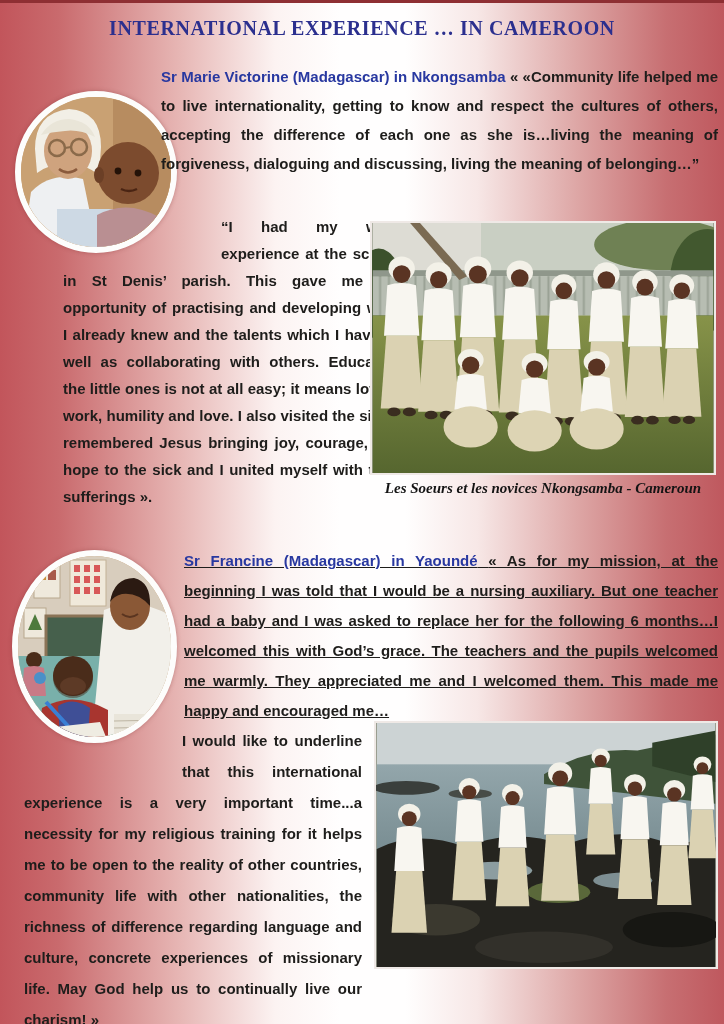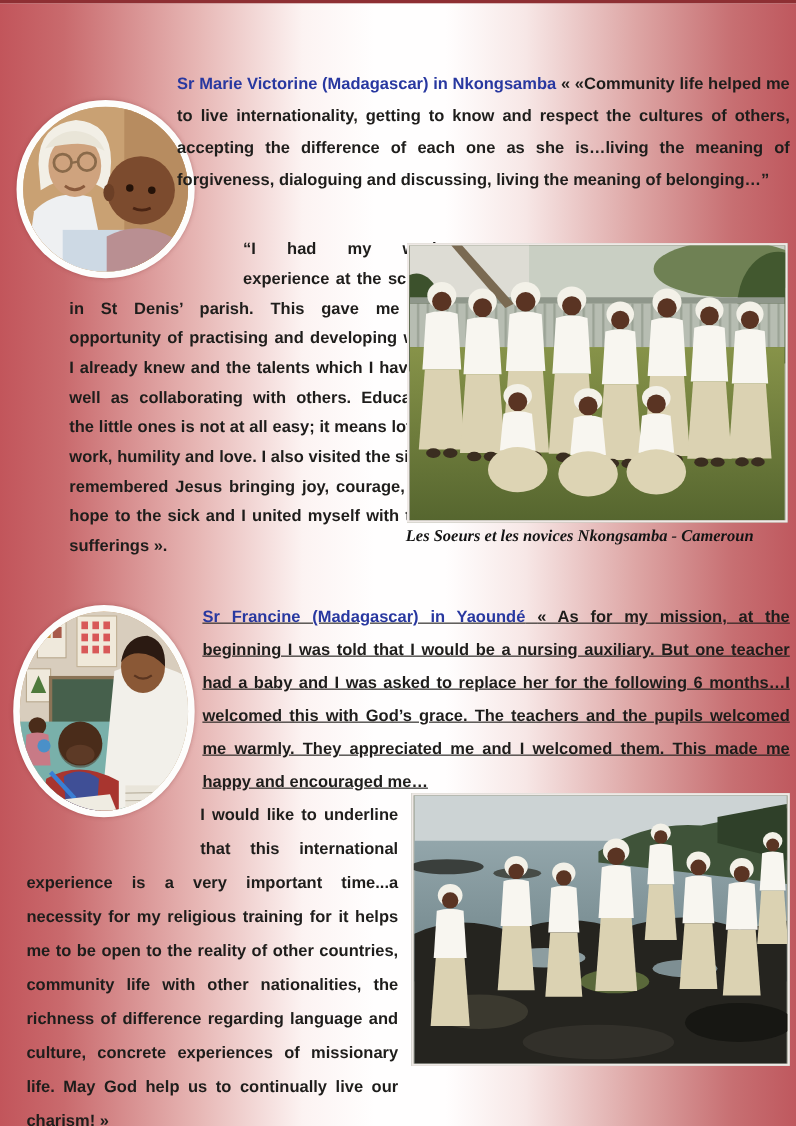--- a/index.html
+++ b/index.html
@@ -45,29 +45,30 @@
     position:absolute; overflow:hidden;
     border:2px solid #efe9e6; box-sizing:border-box; background:#8b8f7d;
   }
   .photo1{ left:370px; top:218px; width:346px; height:254px; }
   .photo2{ left:374px; top:718px; width:344px; height:248px; }
   .caption{
     position:absolute; text-align:center;
     font-family:"Liberation Serif","DejaVu Serif",serif;
     font-style:italic; font-weight:bold; font-size:15px; color:#141414;
   }
-  .caption1{ left:354px; top:477px; width:346px; }
+  .caption1{ left:370px; top:477px; width:346px; }
   .caption2{ left:374px; top:969px; width:344px; }
   svg{ display:block; }
 </style>
 </head>
 <body>
 
 <div class="page">
 
+  <div class="title">INTERNATIONAL EXPERIENCE … IN CAMEROON</div>
 
   <div class="avatar avatar1">
     <svg viewBox="0 0 150 150" width="150" height="150">
       <rect width="150" height="150" fill="#c9a173"></rect>
       <rect x="92" y="0" width="58" height="150" fill="#b78c60"></rect>
 
       <g>
         <path d="M10,95 Q30,74 62,82 L76,150 L2,150 Z" fill="#eef0f2"></path>
         <path d="M14,52 Q14,16 48,12 Q80,14 80,50 L78,78 Q62,66 48,66 Q30,66 16,76 Z" fill="#f2efe6"></path>
         <ellipse cx="47" cy="54" rx="24" ry="28" fill="#cfa37e"></ellipse>

